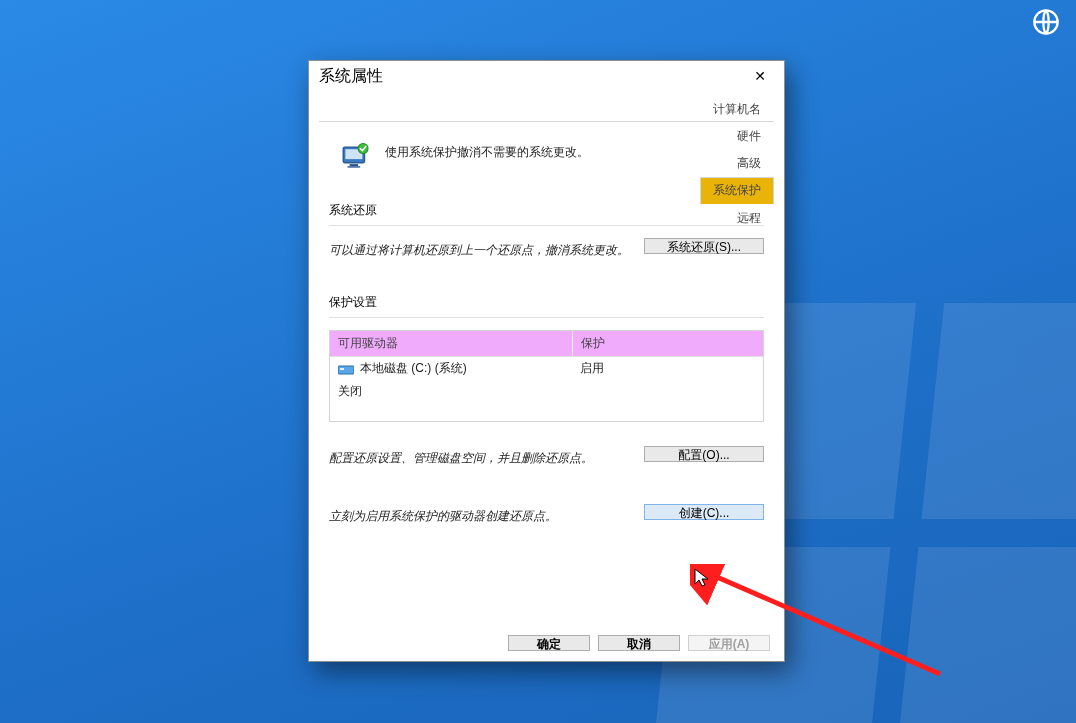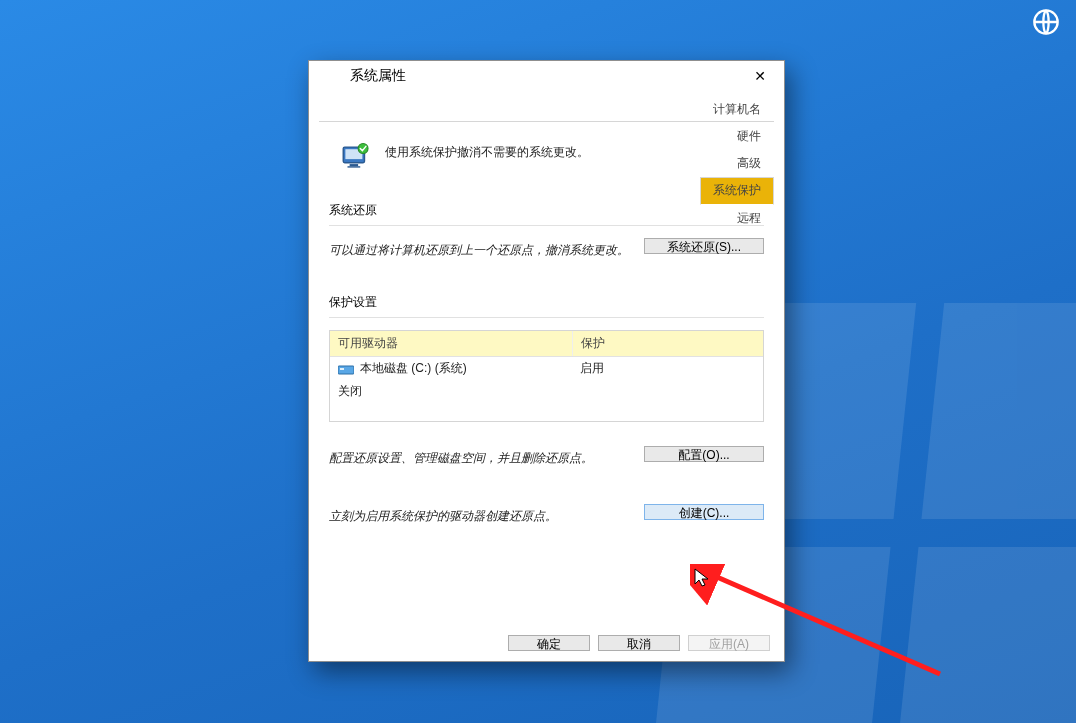--- a/index.html
+++ b/index.html
@@ -15,21 +15,21 @@
   .winlogo div{background:#fff;}
   
   .tray-globe{position:absolute;top:0;right:0;width:60px;height:44px;
     display:flex;align-items:center;justify-content:center;}
   .tray-globe svg{width:28px;height:28px;stroke:#fff;fill:none;stroke-width:2;}
   
   .dialog{position:absolute;left:308px;top:60px;width:475px;height:600px;
     background:#fff;border:1px solid #8f8f8f;box-shadow:6px 10px 24px rgba(0,0,0,0.45);}
   .titlebar{height:30px;display:flex;align-items:center;justify-content:space-between;
     padding:0 2px 0 10px;color:#000;}
-  .titlebar .title{font-size:14px;margin-left:31px;}
+  .titlebar .title{font-size:16px;}
   .titlebar .close{width:44px;height:28px;display:flex;align-items:center;
     justify-content:center;font-size:14px;font-family:Arial,sans-serif;
     cursor:default;}
   
   .tabs{display:flex;align-items:flex-end;height:26px;margin:4px 10px 0 10px;
     border-bottom:1px solid #d6d6d6;position:relative;flex-direction:column;}
   .tab{padding:4px 12px 5px;border:1px solid transparent;border-bottom:none;
     position:relative;top:1px;color:#444;cursor:default;}
   .tab.active{border-color:#d6d6d6;background:#eab308;border-top:1px solid #d6d6d6;
     border-bottom:1px solid #fff;}
@@ -41,31 +41,31 @@
   .section-title{margin:0 0 6px 0;color:#000000;}
   .hr{border:none;border-top:1px solid #e1e1e1;margin:2px 0 12px;}
   .row{display:flex;align-items:flex-start;gap:10px;margin-bottom:34px;}
   .row .desc{flex:1;padding-top:3px;line-height:1.6;font-style:italic;}
   .btn{min-width:120px;height:16px;border:1px solid #adadad;background:#e9e9e9;
     font:inherit;padding:0 2px;cursor:default;}
   .btn:disabled{color:#a0a0a0;background:#f4f4f4;border-color:#d0d0d0;}
   .btn.highlight{background:#dceaf7;border-color:#7eb4ea;}
   
   .drives{border:1px solid #d5d5d5;margin-bottom:24px;}
-  .drives .hdr{display:flex;border-bottom:1px solid #e2e2e2;background:#fef9c3;}
+  .drives .hdr{display:flex;border-bottom:1px solid #e2e2e2;background:#f0abfc;}
   .drives .hdr div{padding:4px 8px;color:#444;border-right:1px solid #eee;}
   .drives .hdr .c1{flex:0 0 226px;}
   .drives .hdr .c2{flex:1;border-right:none;}
   .drives .drow{display:flex;align-items:center;}
   .drives .drow .c1{flex:0 0 226px;display:flex;align-items:center;gap:6px;
     padding:3px 8px;}
   .drives .drow .c2{flex:1;padding:3px 8px;}
   .drive-ico{width:16px;height:12px;flex:none;}
   
-  .footer{position:absolute;right:14px;bottom:10px;display:flex;gap:8px;}
+  .footer{position:absolute;right:14px;bottom:10px;display:flex;gap:8px;font-weight:bold;}
   .footer .btn{min-width:82px;}
   
   .arrow{position:absolute;left:690px;top:564px;width:260px;height:120px;
     pointer-events:none;}
   
   .cursor{position:absolute;left:692px;top:568px;width:20px;height:20px;}
 </style>
 </head>
 <body>
 

